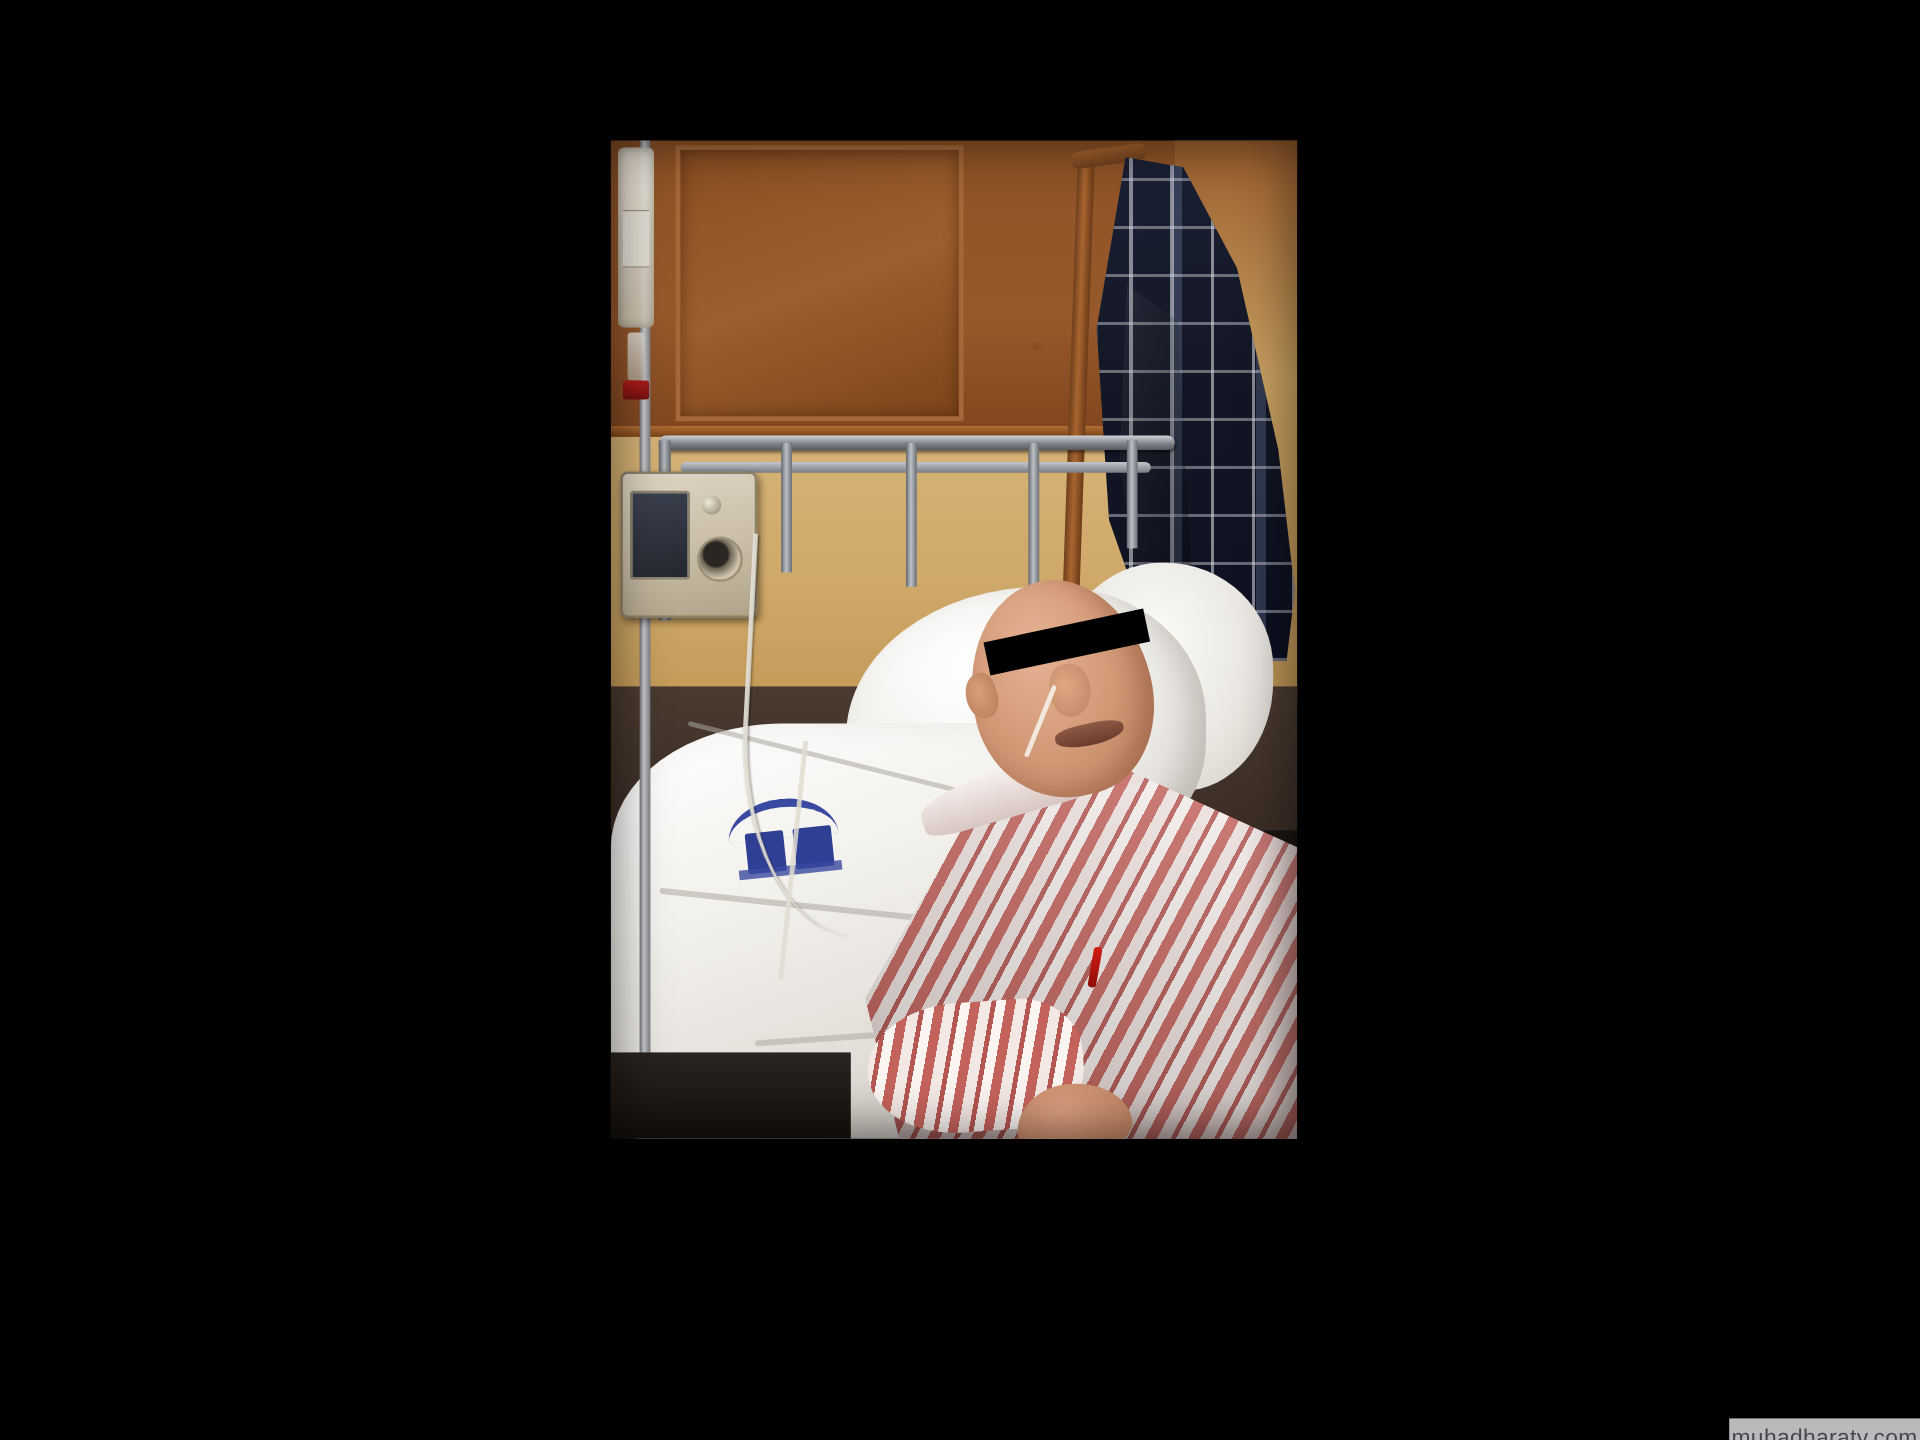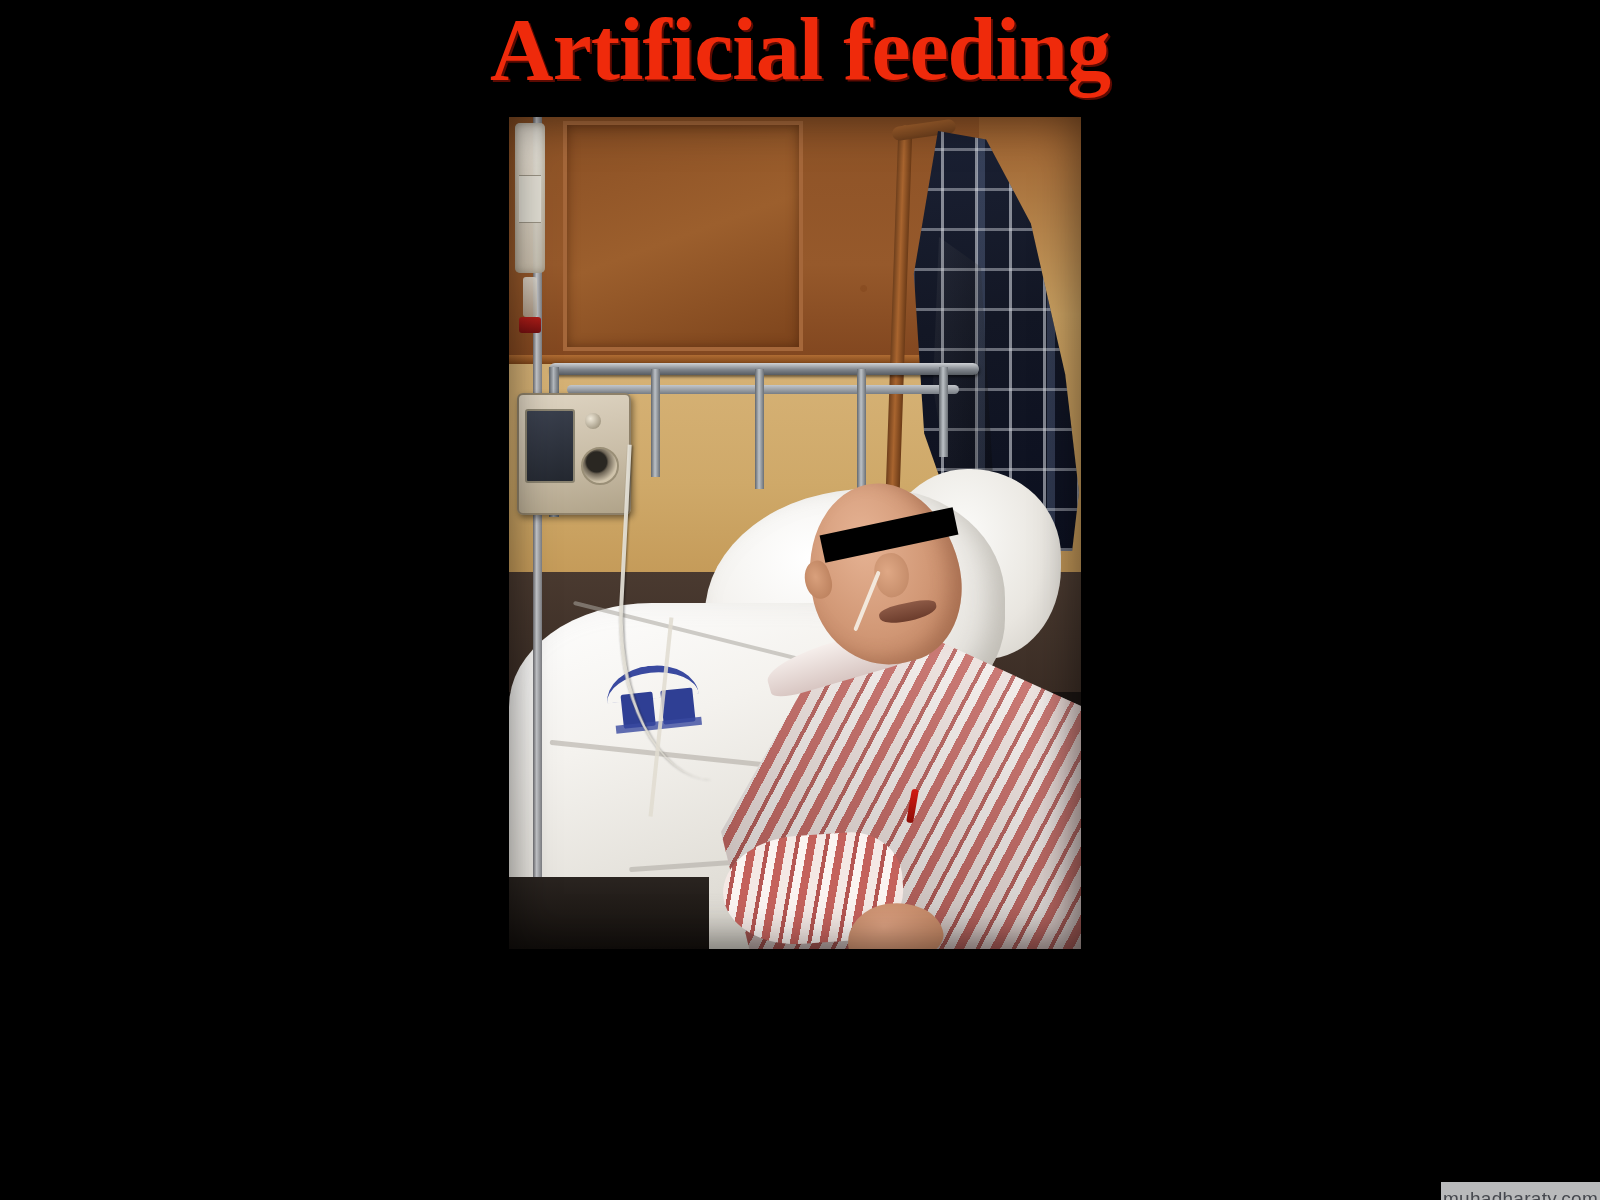--- a/index.html
+++ b/index.html
@@ -397,21 +397,20 @@
     letter-spacing: 0.3px;
     opacity: 0.92;
     margin-top: 16px;
   }
 </style>
 </head>
 <body>
 
 <div id="slide">
 
-  <div id="slide-title">Artificial feeding</div>
 
   <figure id="photo-figure">
 
     <div class="photo-layer wall-upper"></div>
     <div class="photo-layer cork-panel"></div>
     <div class="photo-layer wall-ledge"></div>
     <div class="photo-layer wall-lower"></div>
     <div class="photo-layer wall-far-right"></div>
     <div class="photo-layer wall-dark-band"></div>
 

